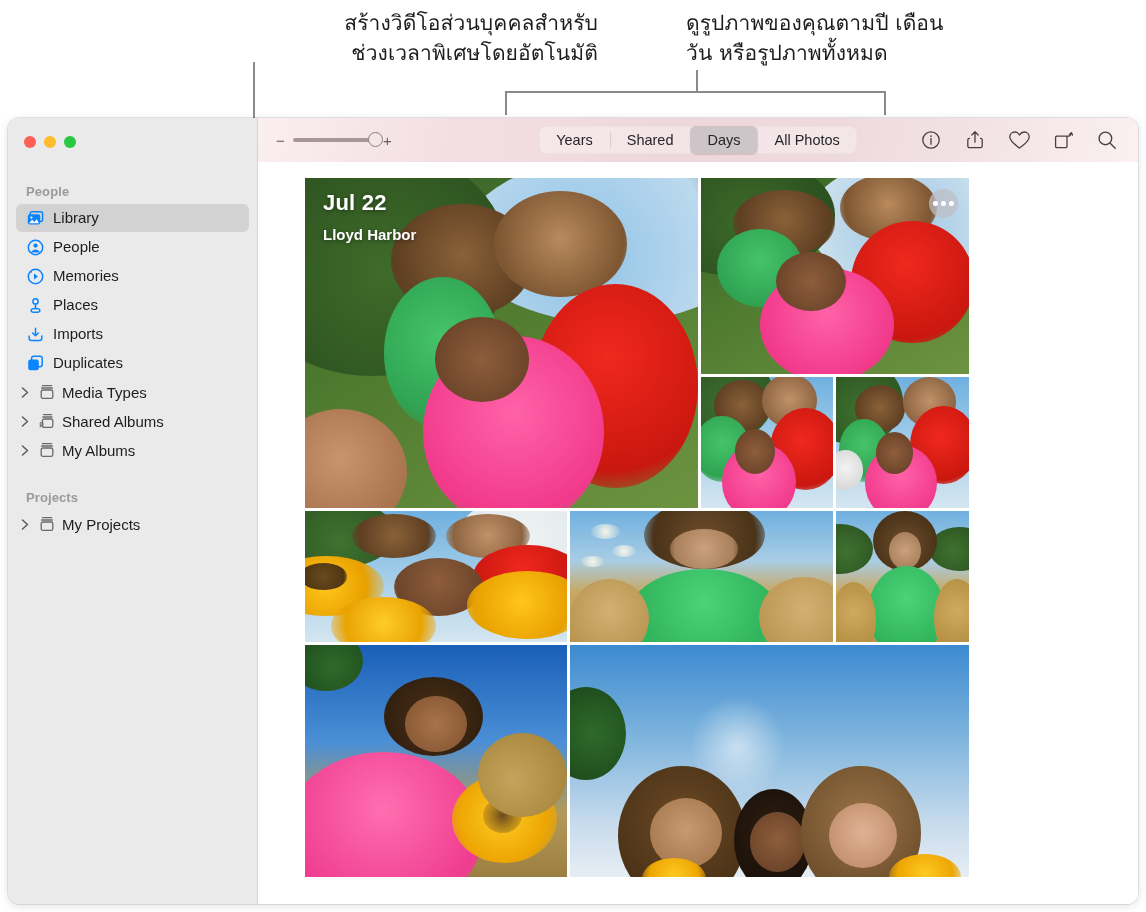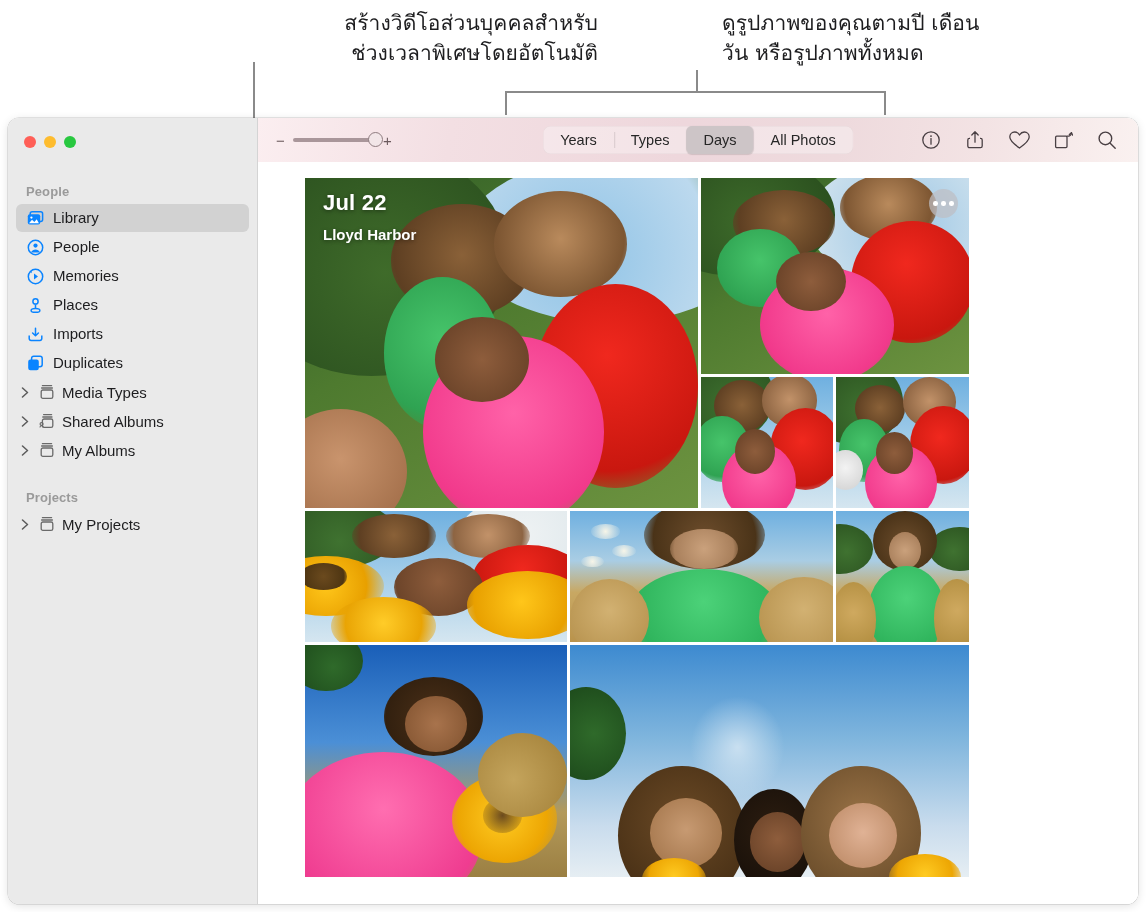--- a/index.html
+++ b/index.html
@@ -14,21 +14,21 @@
   .callout-text{
     position:absolute;
     font-family:"DejaVu Sans","Liberation Sans",sans-serif;
     font-size:21px;
     line-height:30px;
     color:#1d1d1f;
     white-space:pre-line;
     letter-spacing:0.1px;
   }
   #callout-left-text{ left:258px; top:8px; width:340px; text-align:right; }
-  #callout-right-text{ left:722px; top:8px; width:345px; text-align:left; }
+  #callout-right-text{ left:686px; top:8px; width:345px; text-align:left; }
 
   .leader{ position:absolute; background:#8a8a8a; }
   .leader.v{ width:1.5px; }
   .leader.h{ height:1.5px; }
 
   
   #window{
     position:absolute;
     left:8px; top:118px;
     width:1130px; height:786px;
@@ -376,21 +376,21 @@
       <div id="zoom-slider">
         <span class="zs-sign">−</span>
         <span class="zs-track">
           <span class="zs-knob"></span>
         </span>
         <span class="zs-sign">+</span>
       </div>
 
       <div id="segmented">
         <div class="seg">Years</div>
-        <div class="seg">Types</div>
+        <div class="seg">Shared</div>
         <div class="seg active">Days</div>
         <div class="seg">All Photos</div>
       </div>
 
       <div id="tool-icons">
         <span class="tool-ico">
           <svg width="20" height="20" viewBox="0 0 20 20">
               <circle cx="10" cy="10" r="8.2" fill="none" stroke="#4a4044" stroke-width="1.3"></circle>
               <circle cx="10" cy="6.1" r="0.95" fill="#4a4044"></circle>
               <path d="M10 8.6v5.6" stroke="#4a4044" stroke-width="1.3" stroke-linecap="round"></path>

